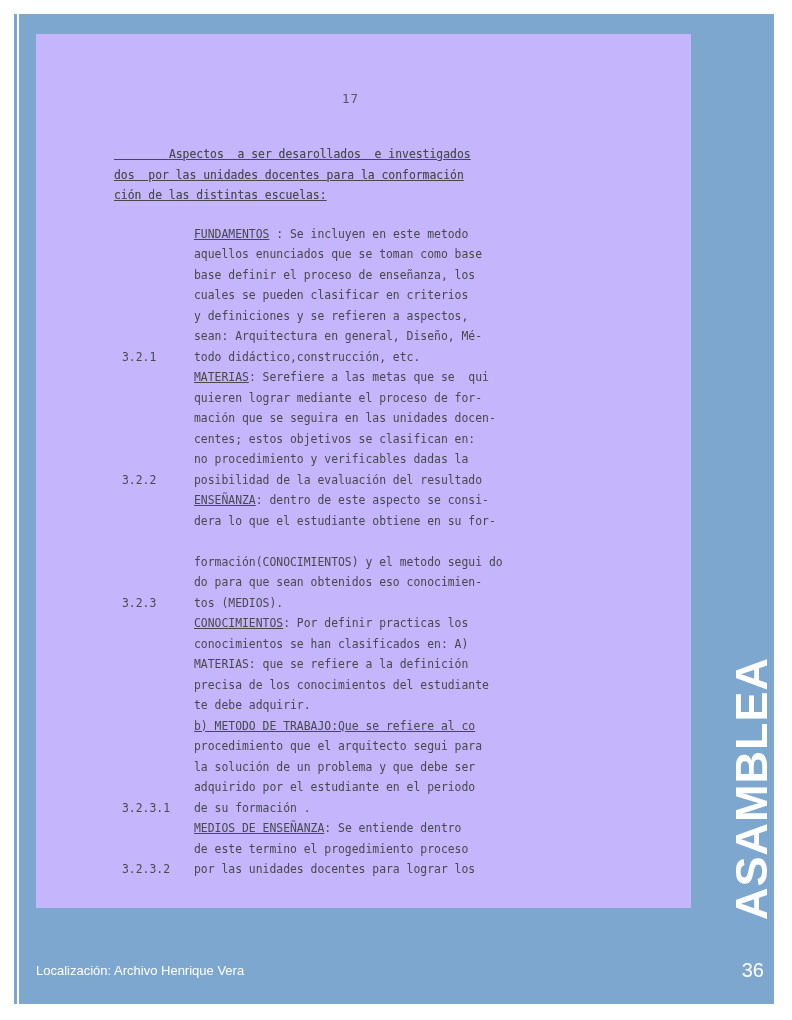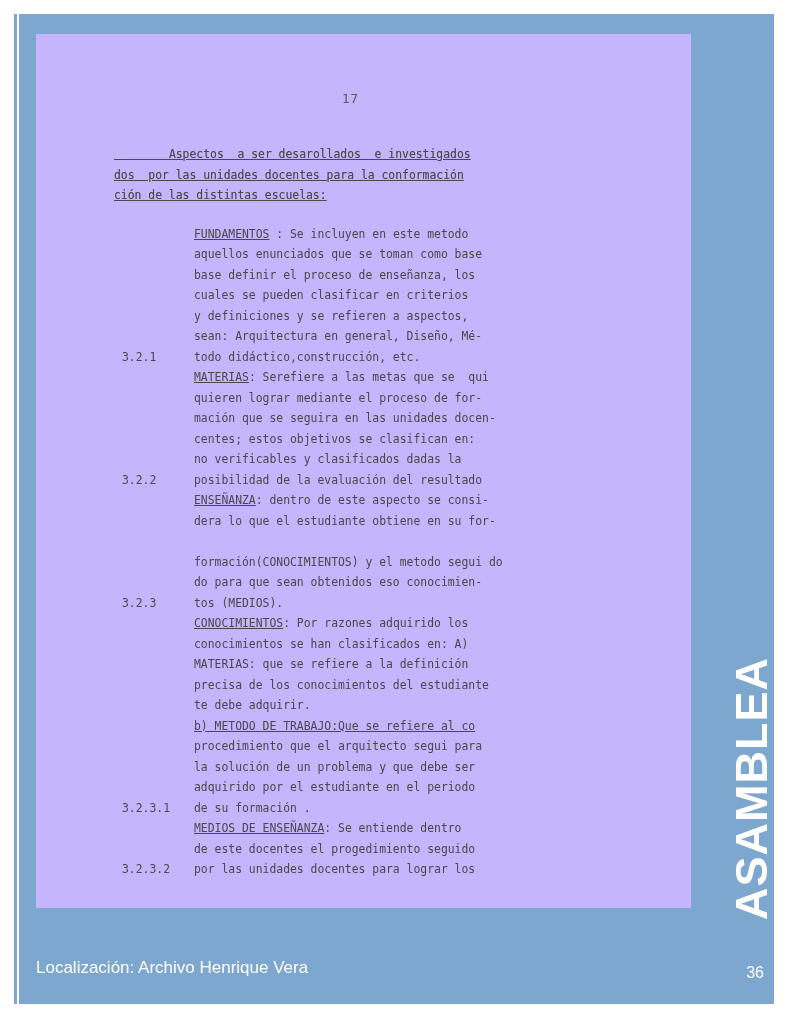--- a/index.html
+++ b/index.html
@@ -65,29 +65,29 @@
     text-align: left;
     line-height: 60px;
     white-space: nowrap;
   }
   
   .footer-left {
     position: absolute;
     left: 36px;
     bottom: 42px;
     color: #ffffff;
-    font-size: 17px;
+    font-size: 13px;
     font-family: "Liberation Sans", sans-serif;
   }
   .footer-right {
     position: absolute;
     right: 28px;
     bottom: 38px;
     color: #ffffff;
-    font-size: 16px;
+    font-size: 20px;
     font-family: "Liberation Sans", sans-serif;
   }
   
   .scan {
     position: absolute;
     left: 0;
     top: 0;
     width: 655px;
     height: 874px;
     color: #3a3a3a;
@@ -179,52 +179,52 @@
 <span>sean: Arquitectura en general, Diseño, Mé-</span>
 <span>todo didáctico,construcción, etc.</span></div>
         </div>
 
         <div class="item">
           <div class="num">3.2.2</div>
           <div class="txt"><span class="u">MATERIAS</span><span>: Serefiere a las metas que se  qui</span>
 <span>quieren lograr mediante el proceso de for-</span>
 <span>mación que se seguira en las unidades docen-</span>
 <span>centes; estos objetivos se clasifican en:</span>
-<span>no verificables y clasificados dadas la</span>
+<span>no procedimiento y verificables dadas la</span>
 <span>posibilidad de la evaluación del resultado</span></div>
         </div>
 
         <div class="item">
           <div class="num">3.2.3</div>
           <div class="txt"><span class="u">ENSEÑANZA</span><span>: dentro de este aspecto se consi-</span>
 <span>dera lo que el estudiante obtiene en su for-</span>
 <span></span>
 <span>formación(CONOCIMIENTOS) y el metodo segui do</span>
 <span>do para que sean obtenidos eso conocimien-</span>
 <span>tos (MEDIOS).</span></div>
         </div>
 
         <div class="item">
           <div class="num">3.2.3.1</div>
-          <div class="txt"><span class="u">CONOCIMIENTOS</span><span>: Por razones adquirido los</span>
+          <div class="txt"><span class="u">CONOCIMIENTOS</span><span>: Por definir practicas los</span>
 <span>conocimientos se han clasificados en: A)</span>
 <span>MATERIAS: que se refiere a la definición</span>
 <span>precisa de los conocimientos del estudiante</span>
 <span>te debe adquirir.</span>
 <span class="u">b) METODO DE TRABAJO:Que se refiere al co</span>
 <span class="b">procedimiento que el arquitecto segui para</span>
 <span>la solución de un problema y que debe ser</span>
 <span>adquirido por el estudiante en el periodo</span>
 <span>de su formación .</span></div>
         </div>
 
         <div class="item">
           <div class="num">3.2.3.2</div>
           <div class="txt"><span class="u">MEDIOS DE ENSEÑANZA</span><span>: Se entiende dentro </span>
-<span>de este docentes el progedimiento seguido</span>
+<span>de este termino el progedimiento proceso</span>
 <span>por las unidades docentes para lograr los</span></div>
         </div>
 
       </div>
     </div>
   </div>
 
   <div class="wordmark">ASAMBLEA</div>
 
   <div class="footer-left">Localización: Archivo Henrique Vera</div>

